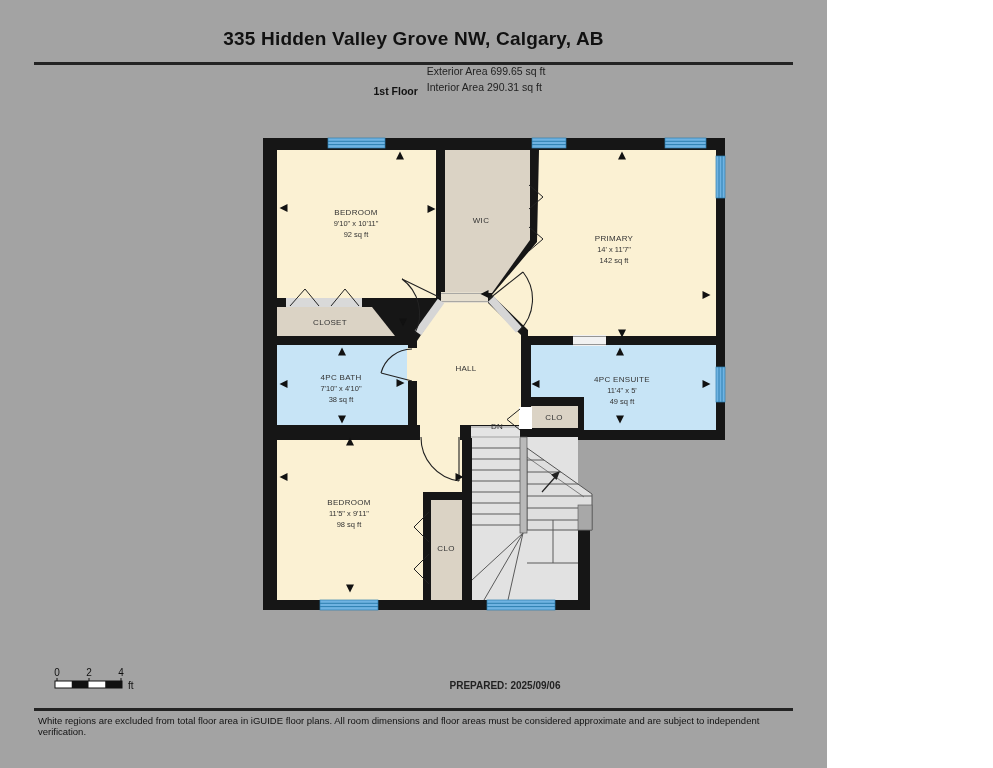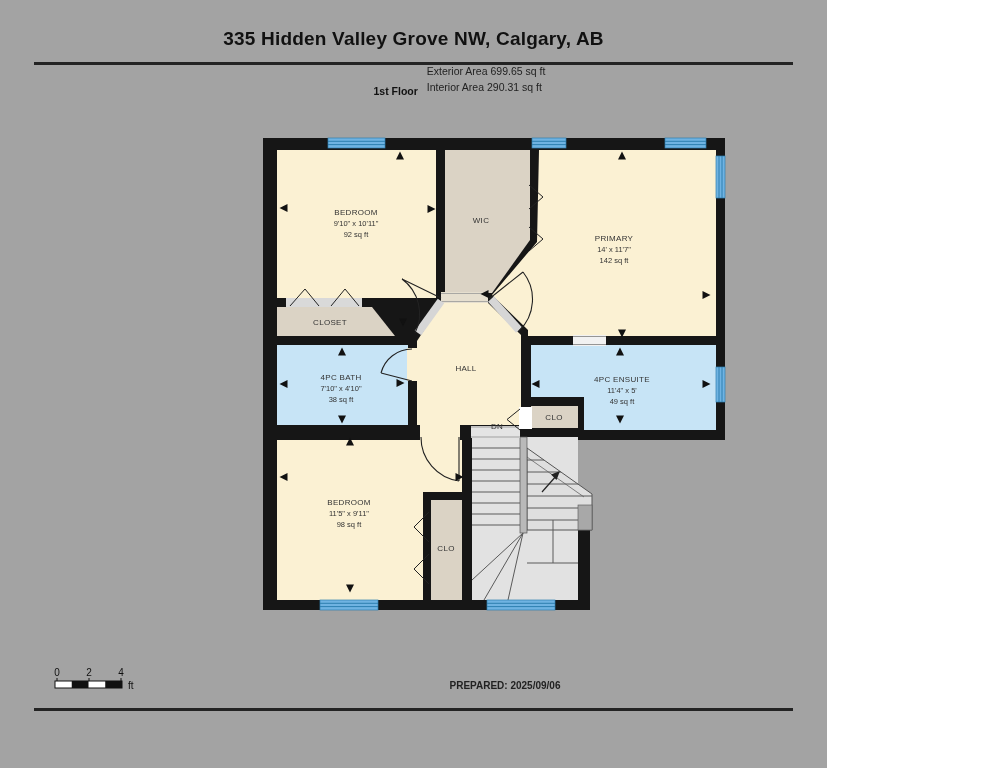--- a/index.html
+++ b/index.html
@@ -200,14 +200,15 @@
 
     <g transform="translate(917,677) rotate(-33)">
       <circle r="16.5" fill="#C9E2F3" stroke="#CFB4AC" stroke-width="2"></circle>
       <polygon points="0,-13 5.5,4 -5.5,4" fill="#BE1E24"></polygon>
       <polygon points="0,12.5 4.5,2 -4.5,2" fill="#F6F8FA" stroke="#aaa" stroke-width=".4"></polygon>
       <text class="north" y="-20.5">N</text>
     </g>
   </svg>
 
   <div class="rule rule-bottom"></div>
+  <div class="disclaimer">White regions are excluded from total floor area in iGUIDE floor plans. All room dimensions and floor areas must be considered approximate and are subject to independent verification.</div>
 
 </div>
 
 </body></html>

